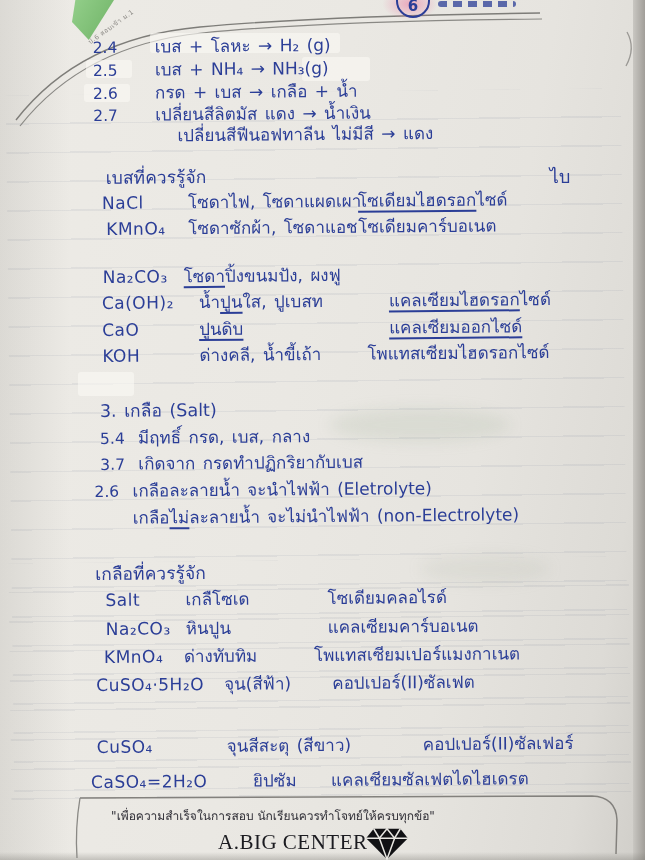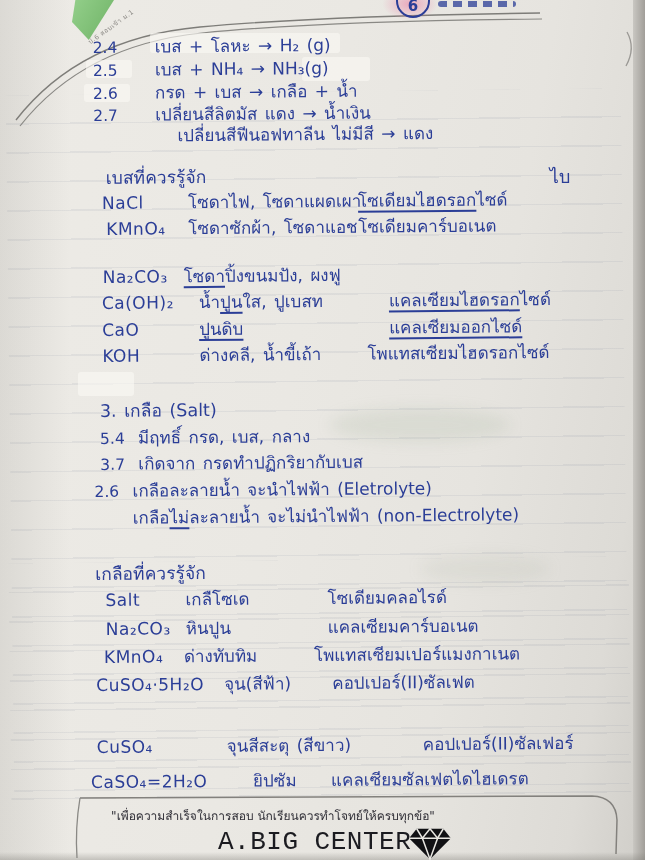--- a/index.html
+++ b/index.html
@@ -47,21 +47,21 @@
     word-spacing:2px;line-height:1.45;}
   .num{display:inline-block;width:62px;font-size:15.5px;}
   .f{display:inline-block;letter-spacing:0.5px;}
   .u{text-decoration:underline;text-underline-offset:3.5px;text-decoration-thickness:1.5px;}
   .heading{font-size:17.5px;}
   .ann{font-size:18px;}
   .footer-quote{position:absolute;left:88px;top:806px;width:370px;text-align:center;
     font-size:12px;color:#2e2d35;white-space:nowrap;}
   .brand{position:absolute;left:218px;top:822px;display:flex;align-items:center;
     color:#1b1b20;}
-  .brand-text{font-size:26px;letter-spacing:0.5px;font-family:Liberation Mono, monospace;}
+  .brand-text{font-size:21px;letter-spacing:0.5px;font-family:Liberation Serif, serif;}
   .diamond{margin-left:-4px;margin-top:2px;}
 </style>
 </head>
 <body>
 
 <div class="photo">
 
   <div class="ruled"></div>
   <div class="ruled2"></div>
   <div class="left-shade"></div>

